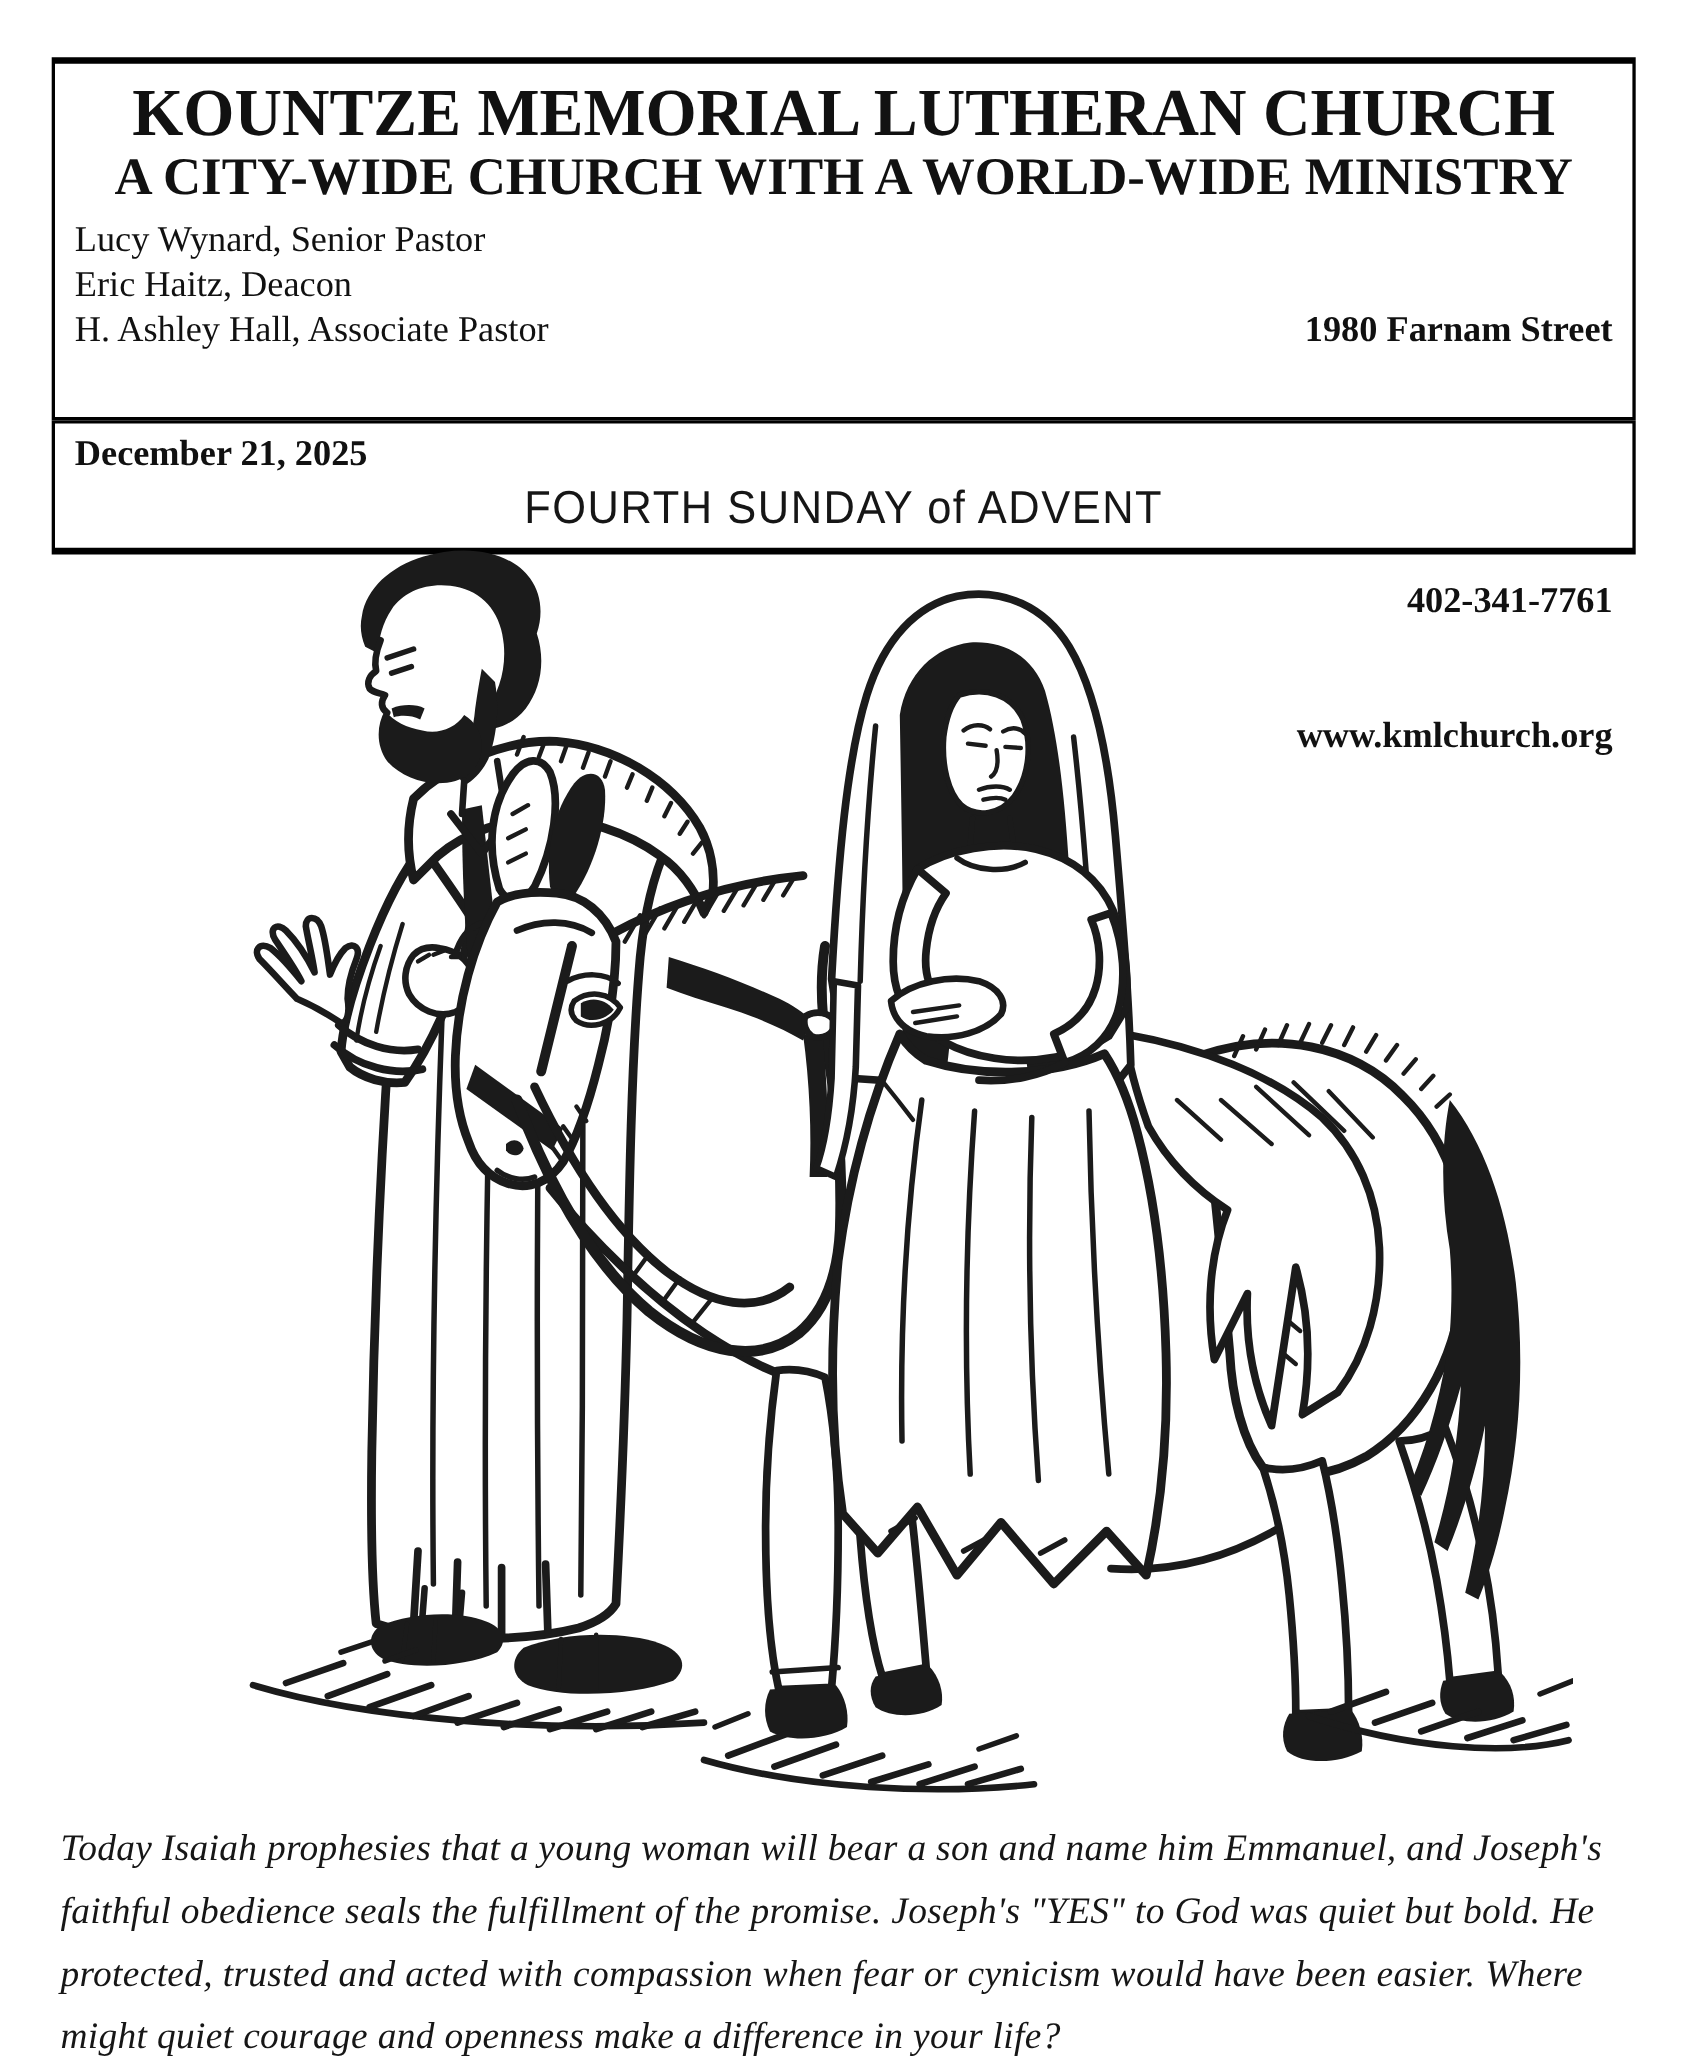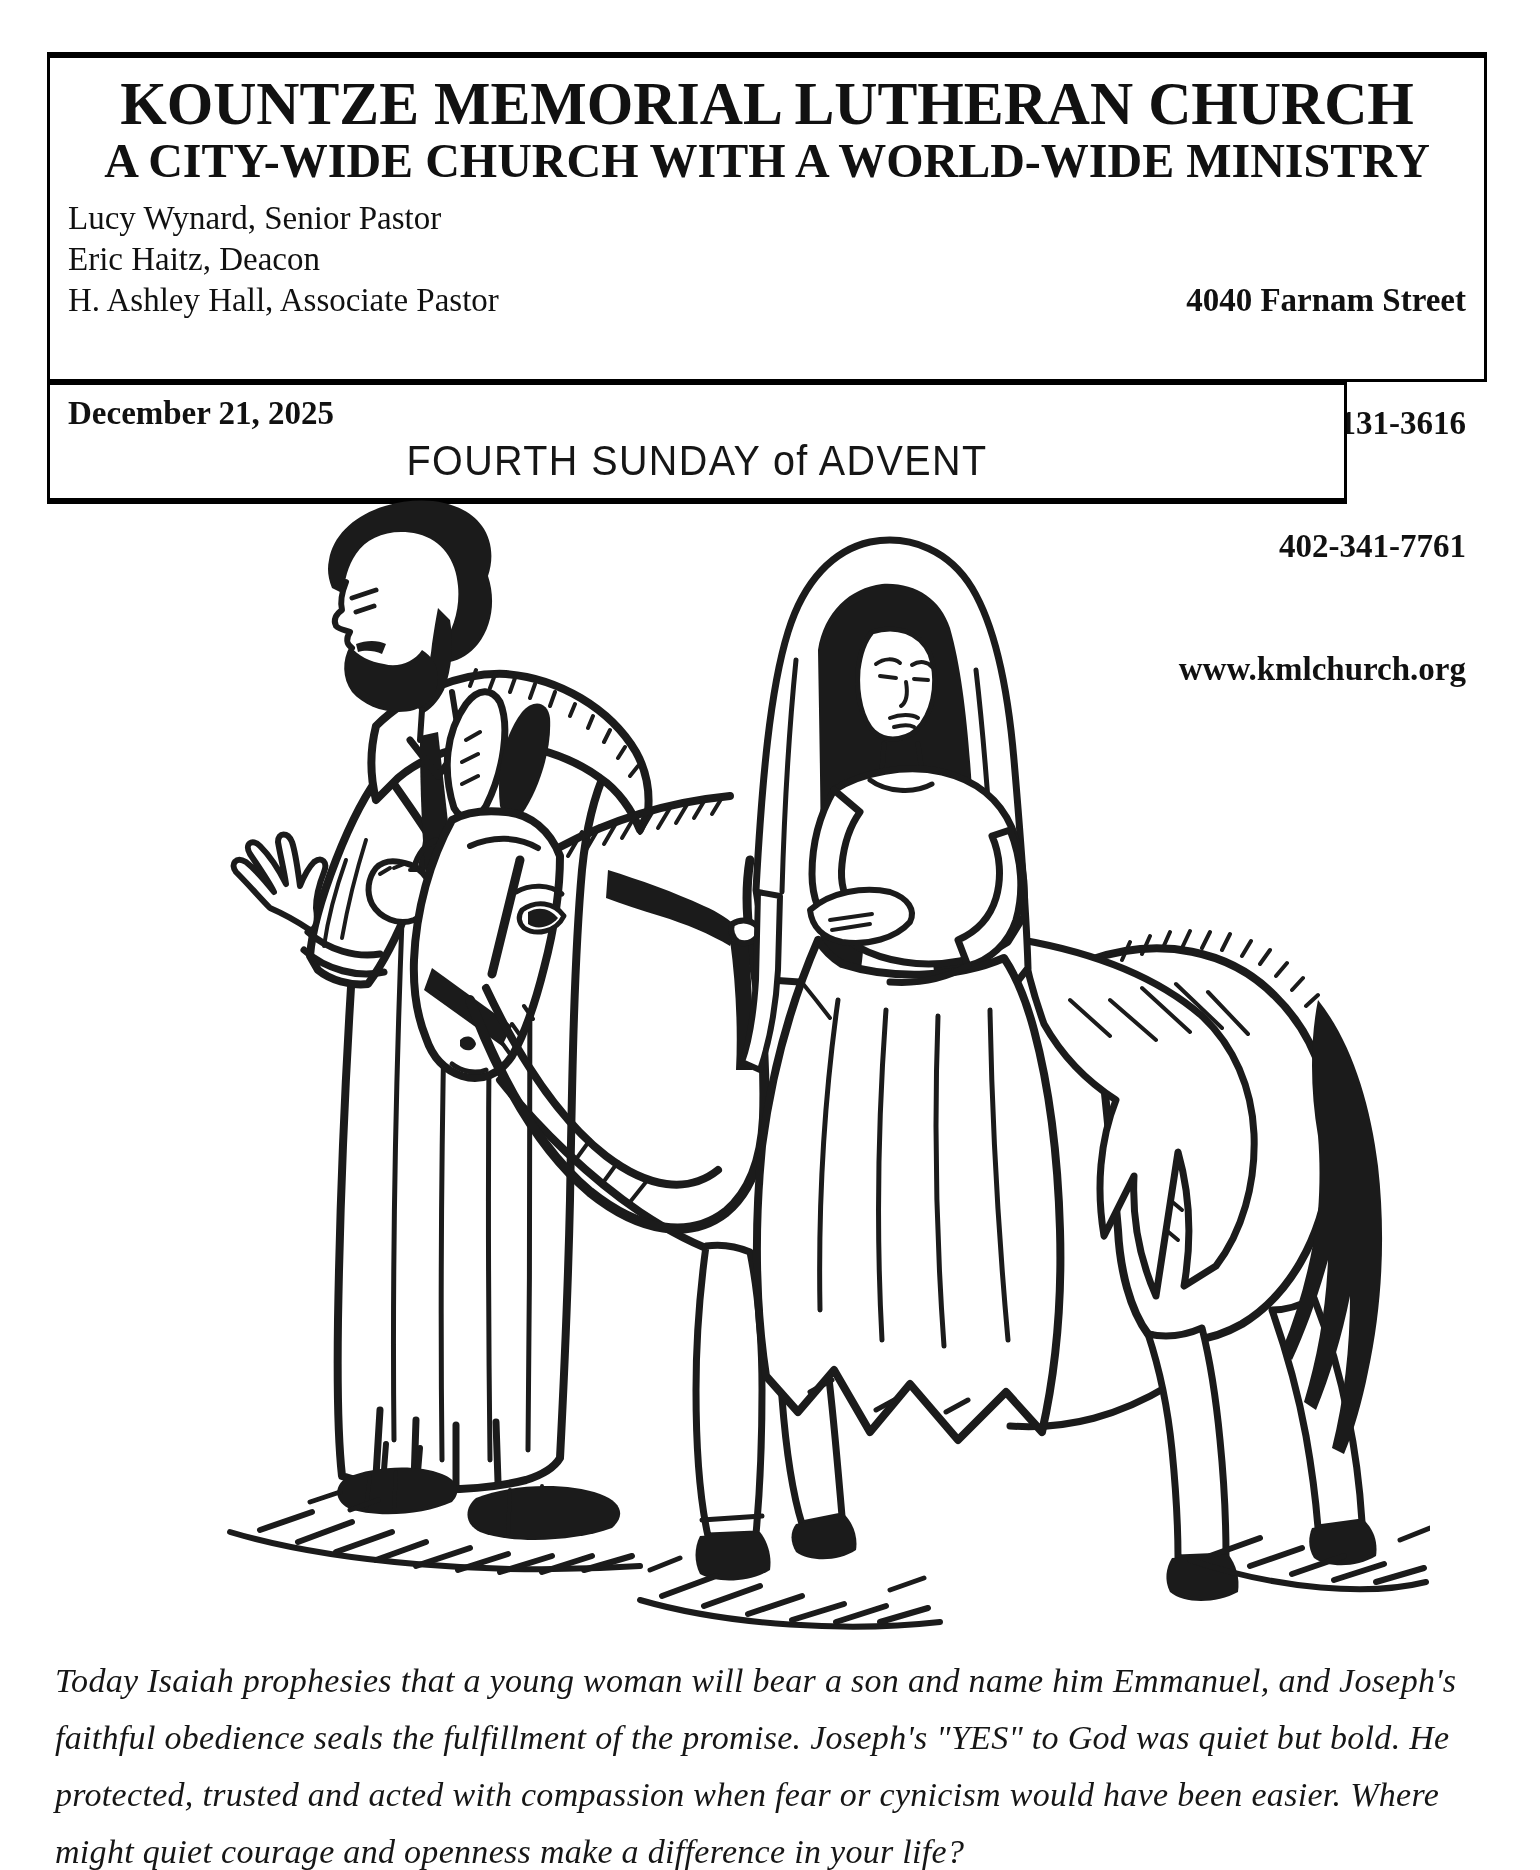--- a/index.html
+++ b/index.html
@@ -20,21 +20,21 @@
     text-align:center;font-weight:bold;font-size:48px;line-height:46px;margin-top:2px;
   }
   .info-row{
     display:flex;justify-content:space-between;align-items:flex-start;
     padding:14px 18px 0 18px;
   }
   .staff-col{font-weight:normal;font-size:33px;line-height:41px;text-align:left;}
   .contact-col{font-weight:bold;font-size:33px;line-height:41px;text-align:right;white-space:pre-wrap;}
   
   .service-box{
-    position:absolute;left:47px;top:382px;width:1300px;height:122px;
+    position:absolute;left:47px;top:382px;width:1440px;height:122px;
     border:3px solid #000;border-bottom-width:6px;box-sizing:border-box;background:#fff;
   }
   .service-row{
     display:flex;justify-content:space-between;align-items:baseline;
     padding:8px 18px 0 18px;font-weight:bold;font-size:33px;line-height:40px;
   }
   .occasion{
     text-align:center;font-family:"Liberation Sans", sans-serif;font-size:42px;
     letter-spacing:1.5px;margin-top:4px;transform:scaleX(0.94);color:#161616;
   }
@@ -60,21 +60,21 @@
   <div class="header-box">
     <div class="church-name">KOUNTZE MEMORIAL LUTHERAN CHURCH</div>
     <div class="tagline">A CITY-WIDE CHURCH WITH A WORLD-WIDE MINISTRY</div>
     <div class="info-row">
       <div class="staff-col">
         <div>Lucy Wynard, Senior Pastor</div>
         <div>Eric Haitz, Deacon</div>
         <div>H. Ashley Hall, Associate Pastor</div>
       </div>
       <div class="contact-col">
-        <div>4040 Farnam Street</div>
+        <div>1980 Farnam Street</div>
         <div>Omaha, NE  68131-3616</div>
         <div>402-341-7761</div>
         <div>www.kmlchurch.org</div>
       </div>
     </div>
   </div>
 
   <div class="service-box">
     <div class="service-row">
       <div>December 21, 2025</div>

